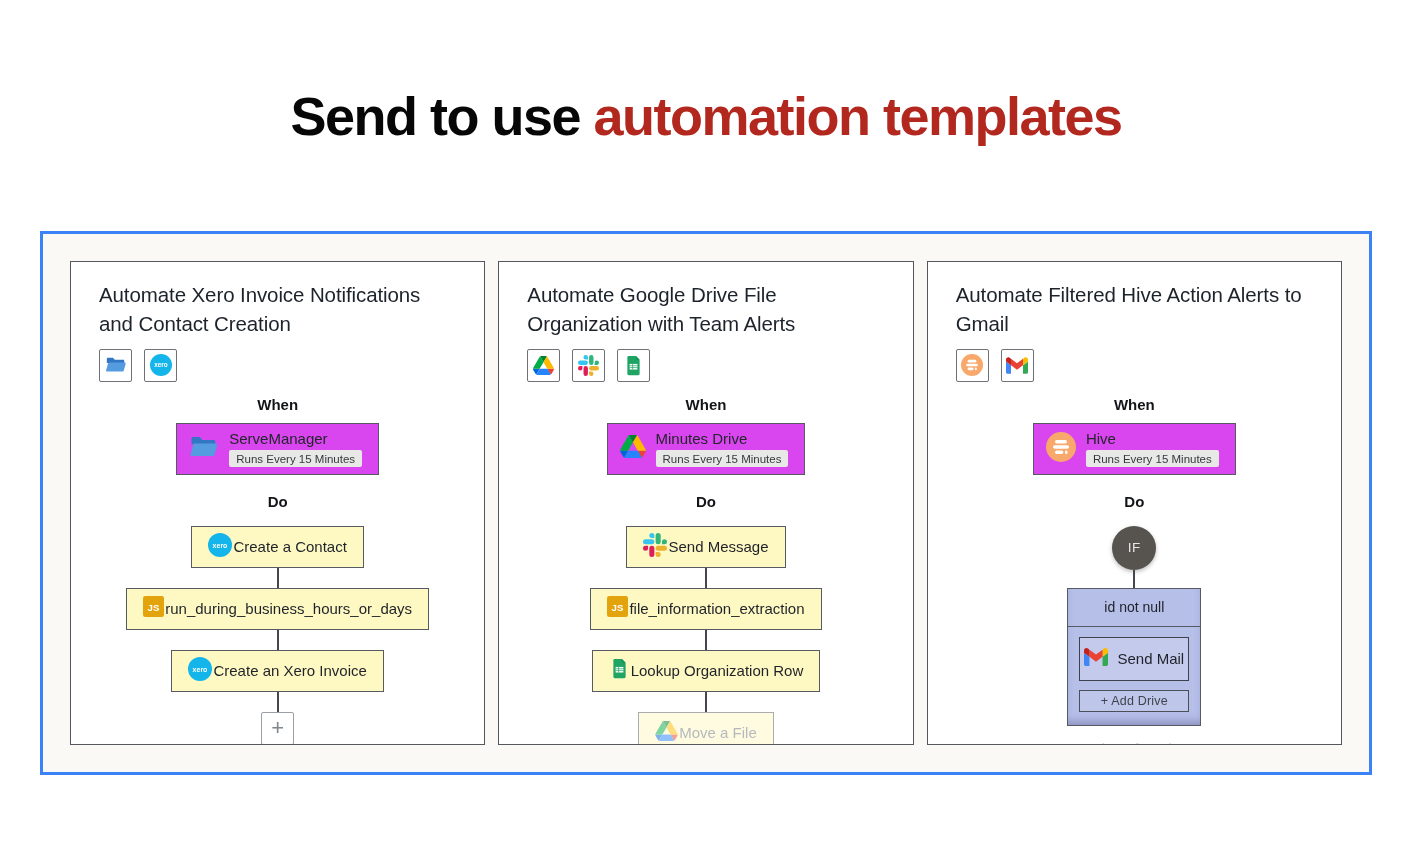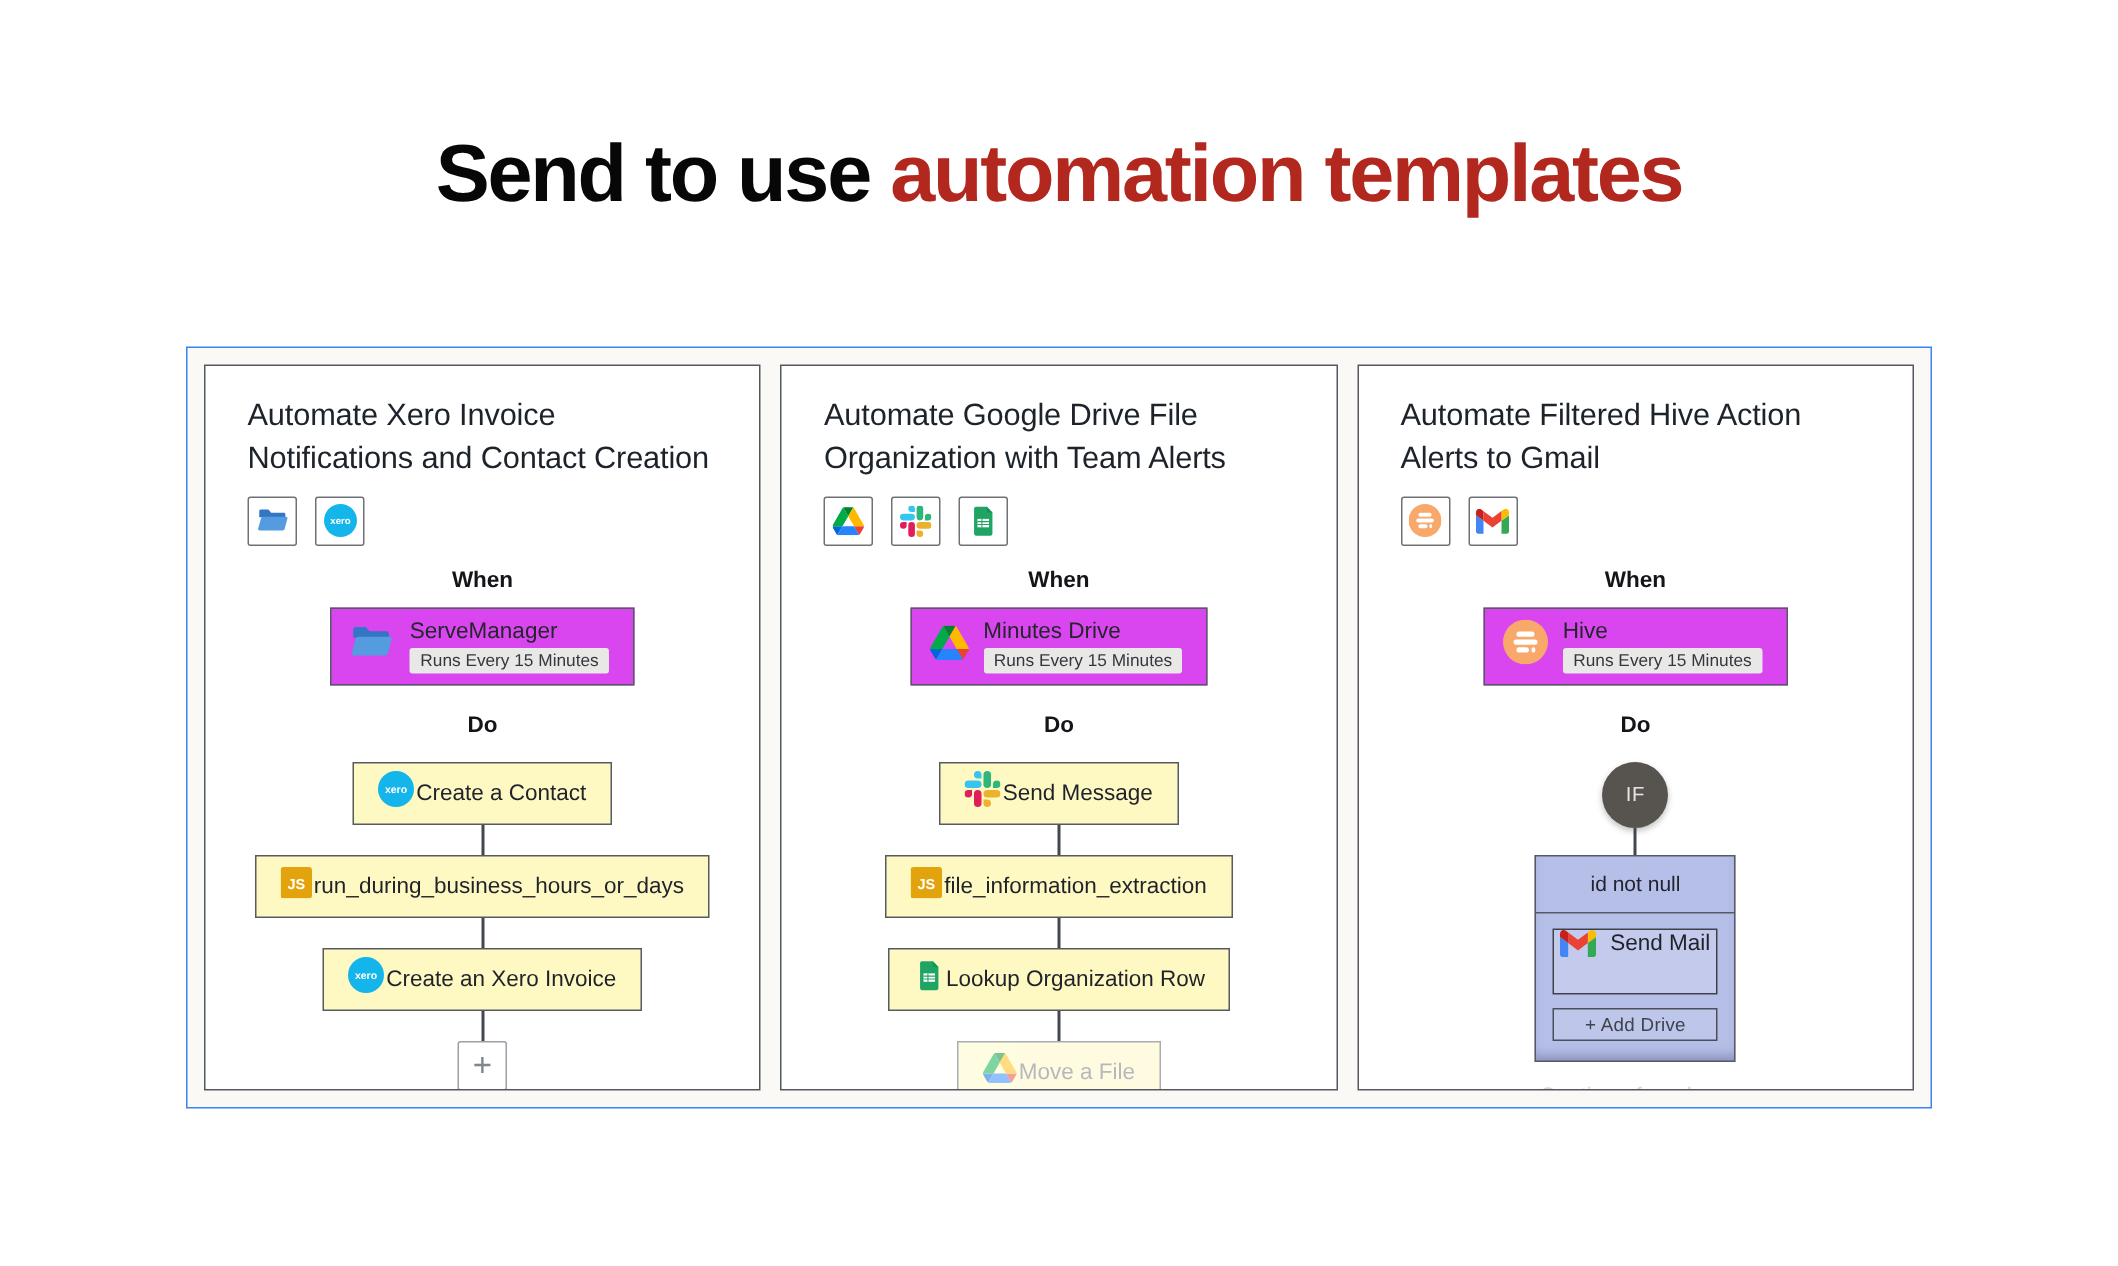--- a/index.html
+++ b/index.html
@@ -3,22 +3,22 @@
 <meta charset="utf-8">
 <style>
   * { margin:0; padding:0; box-sizing:border-box; }
   html,body { width:1412px; height:844px; background:#ffffff;
     font-family:"Liberation Sans","DejaVu Sans",sans-serif; overflow:hidden; }
 
   h1.page-title { margin-top:88px; text-align:center; font-size:54px; font-weight:700;
     letter-spacing:-1.5px; color:#070707; line-height:1.05; }
   h1.page-title .accent { color:#b2271e; }
 
-  .strip { width:1164px; margin:86px auto 0; background:#faf9f5; border:1px solid #3b82f6;
-    padding:11px; display:flex; gap:13px; }
+  .strip { width:1332px; margin:86px auto 0; background:#faf9f5; border:3px solid #3b82f6;
+    padding:27px; display:flex; gap:13px; }
 
   .card { width:419px; height:484px; background:#fff; border:1.5px solid #54585e;
     padding:18px 28px 0; overflow:hidden; position:relative; }
   .card-title { font-size:20.5px; font-weight:400; color:#1d232b; line-height:1.42;
     min-height:60px; letter-spacing:-0.1px; }
   .app-icons { display:flex; gap:12px; margin-top:9px; }
   .app-box { width:33px; height:33px; border:1.5px solid #6e7277; border-radius:2px;
     background:#fff; display:flex; align-items:center; justify-content:center; }
 
   .flow-label { font-size:15px; font-weight:700; color:#131519; text-align:center; }
@@ -47,21 +47,21 @@
 
   .if-circle { width:44px; height:44px; border-radius:50%; background:#57534e;
     color:#e7e5e4; font-size:13.5px; letter-spacing:.5px; display:flex; align-items:center;
     justify-content:center; box-shadow:0 2px 4px rgba(0,0,0,.25); }
   .cond-box { width:134px; background:#b6bfe8; border:1.5px solid #565b63;
     box-shadow:inset 0 -7px 8px -4px rgba(88,94,140,.5); }
   .cond-header { height:38px; display:flex; align-items:center; justify-content:center;
     font-size:14px; color:#21242e; border-bottom:1.5px solid #565b63; }
   .cond-body { padding:10px 11px 13px; display:flex; flex-direction:column; gap:9px; }
   .cond-step { height:44px; border:1.5px solid #3e4149; background:rgba(255,255,255,.18);
-    display:flex; align-items:flex-start; justify-content:center; gap:9px; }
+    display:flex; align-items:center; justify-content:center; gap:9px; }
   .cond-step .step-label { font-size:15px; }
   .add-step { height:22px; border:1.2px solid #4b4f58; background:rgba(255,255,255,.12);
     display:flex; align-items:center; justify-content:center; font-size:12.5px;
     color:#3f434d; letter-spacing:.2px; }
   .continue-hint { margin-top:14px; text-align:center; font-size:15px; color:#d6d5d2; }
 
   .hidden-defs { position:absolute; width:0; height:0; overflow:hidden; }
 </style>
 </head>
 <body>

